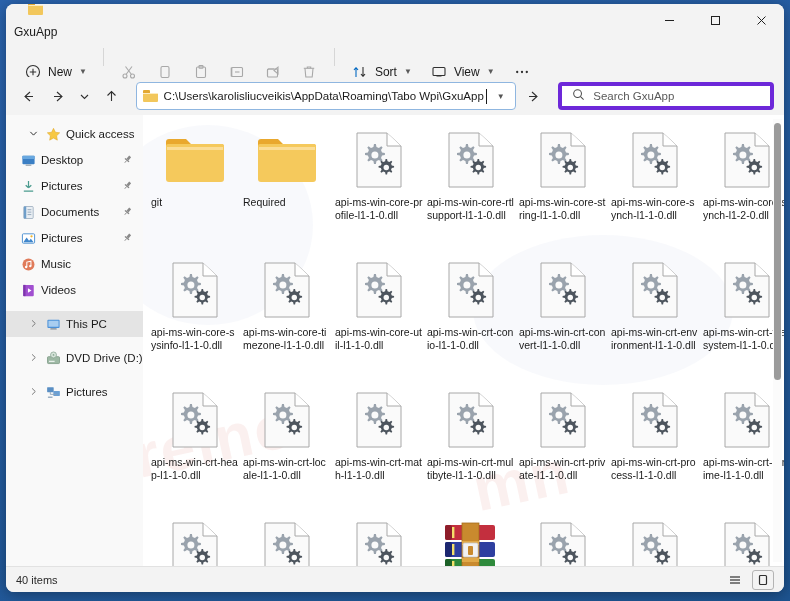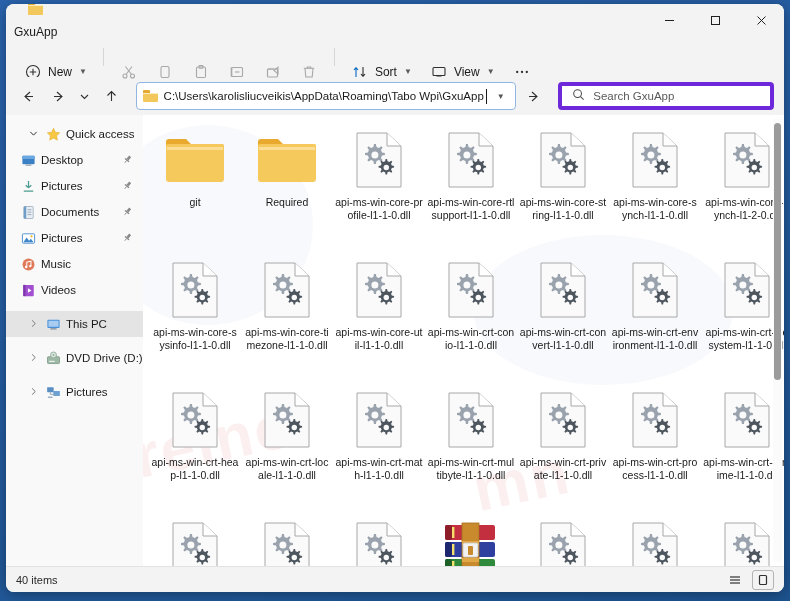--- a/index.html
+++ b/index.html
@@ -187,21 +187,21 @@
     align-items: center;
     padding-top: 8px;
   }
   .icon-wrap {
     width: 66px; height: 62px;
     display: flex; align-items: center; justify-content: center;
   }
   .label {
     margin-top: 4px;
     font-size: 10.5px; line-height: 13px;
-    color: #1a1a1a; text-align: center;
+    color: #1a1a1a; text-align: left;
     width: 92px;
     word-break: break-all;
     padding: 1px 2px;
     border-radius: 2px;
   }
   .scrollbar {
     position: absolute; right: 2px; top: 4px;
     width: 9px; bottom: 4px;
     background: #fbfbfb;
   }

